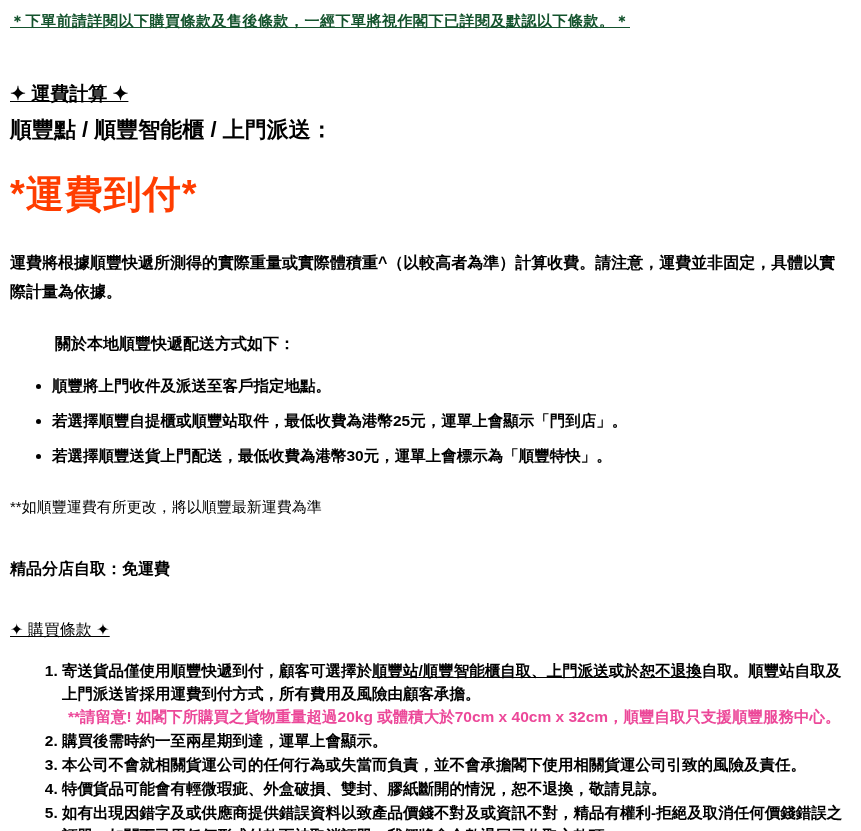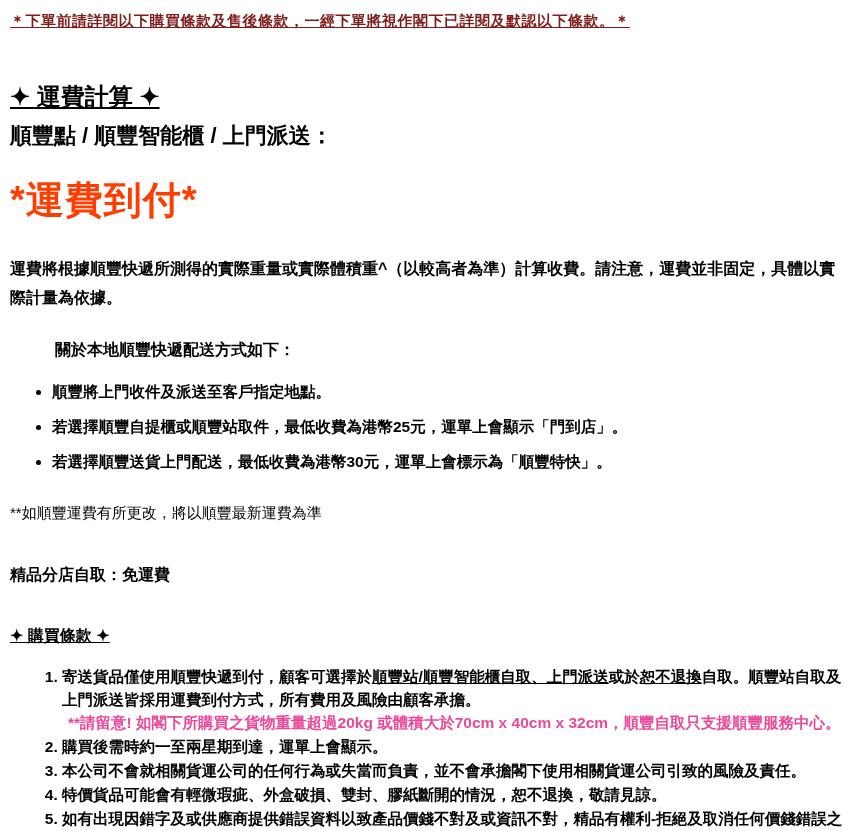--- a/index.html
+++ b/index.html
@@ -10,29 +10,29 @@
     color: #000000;
   }
   .page {
     width: 861px;
     min-height: 831px;
     box-sizing: border-box;
     padding: 10px 10px 20px 10px;
     background: #ffffff;
   }
   .notice {
-    color: #7f1d1d;
+    color: #14532d;
     font-weight: bold;
     font-size: 15px;
     text-decoration: underline;
     margin: 2px 0 0 0;
     letter-spacing: 0.5px;
   }
   .section-heading {
-    font-size: 24px;
+    font-size: 19px;
     font-weight: bold;
     text-decoration: underline;
     margin: 50px 0 0 0;
   }
   .subheading {
     font-size: 22px;
     font-weight: bold;
     margin: 8px 0 0 0;
   }
   .highlight {
@@ -69,21 +69,21 @@
     font-weight: normal;
     margin: 32px 0 0 0;
   }
   .store-pickup {
     font-size: 16px;
     font-weight: bold;
     margin: 42px 0 0 0;
   }
   .terms-heading {
     font-size: 16px;
-    font-weight: bold;
+    font-weight: normal;
     text-decoration: underline;
     margin: 40px 0 0 0;
   }
   ol.terms {
     margin: 18px 0 0 0;
     padding-left: 52px;
     font-size: 15.5px;
     font-weight: bold;
     line-height: 23px;
   }

